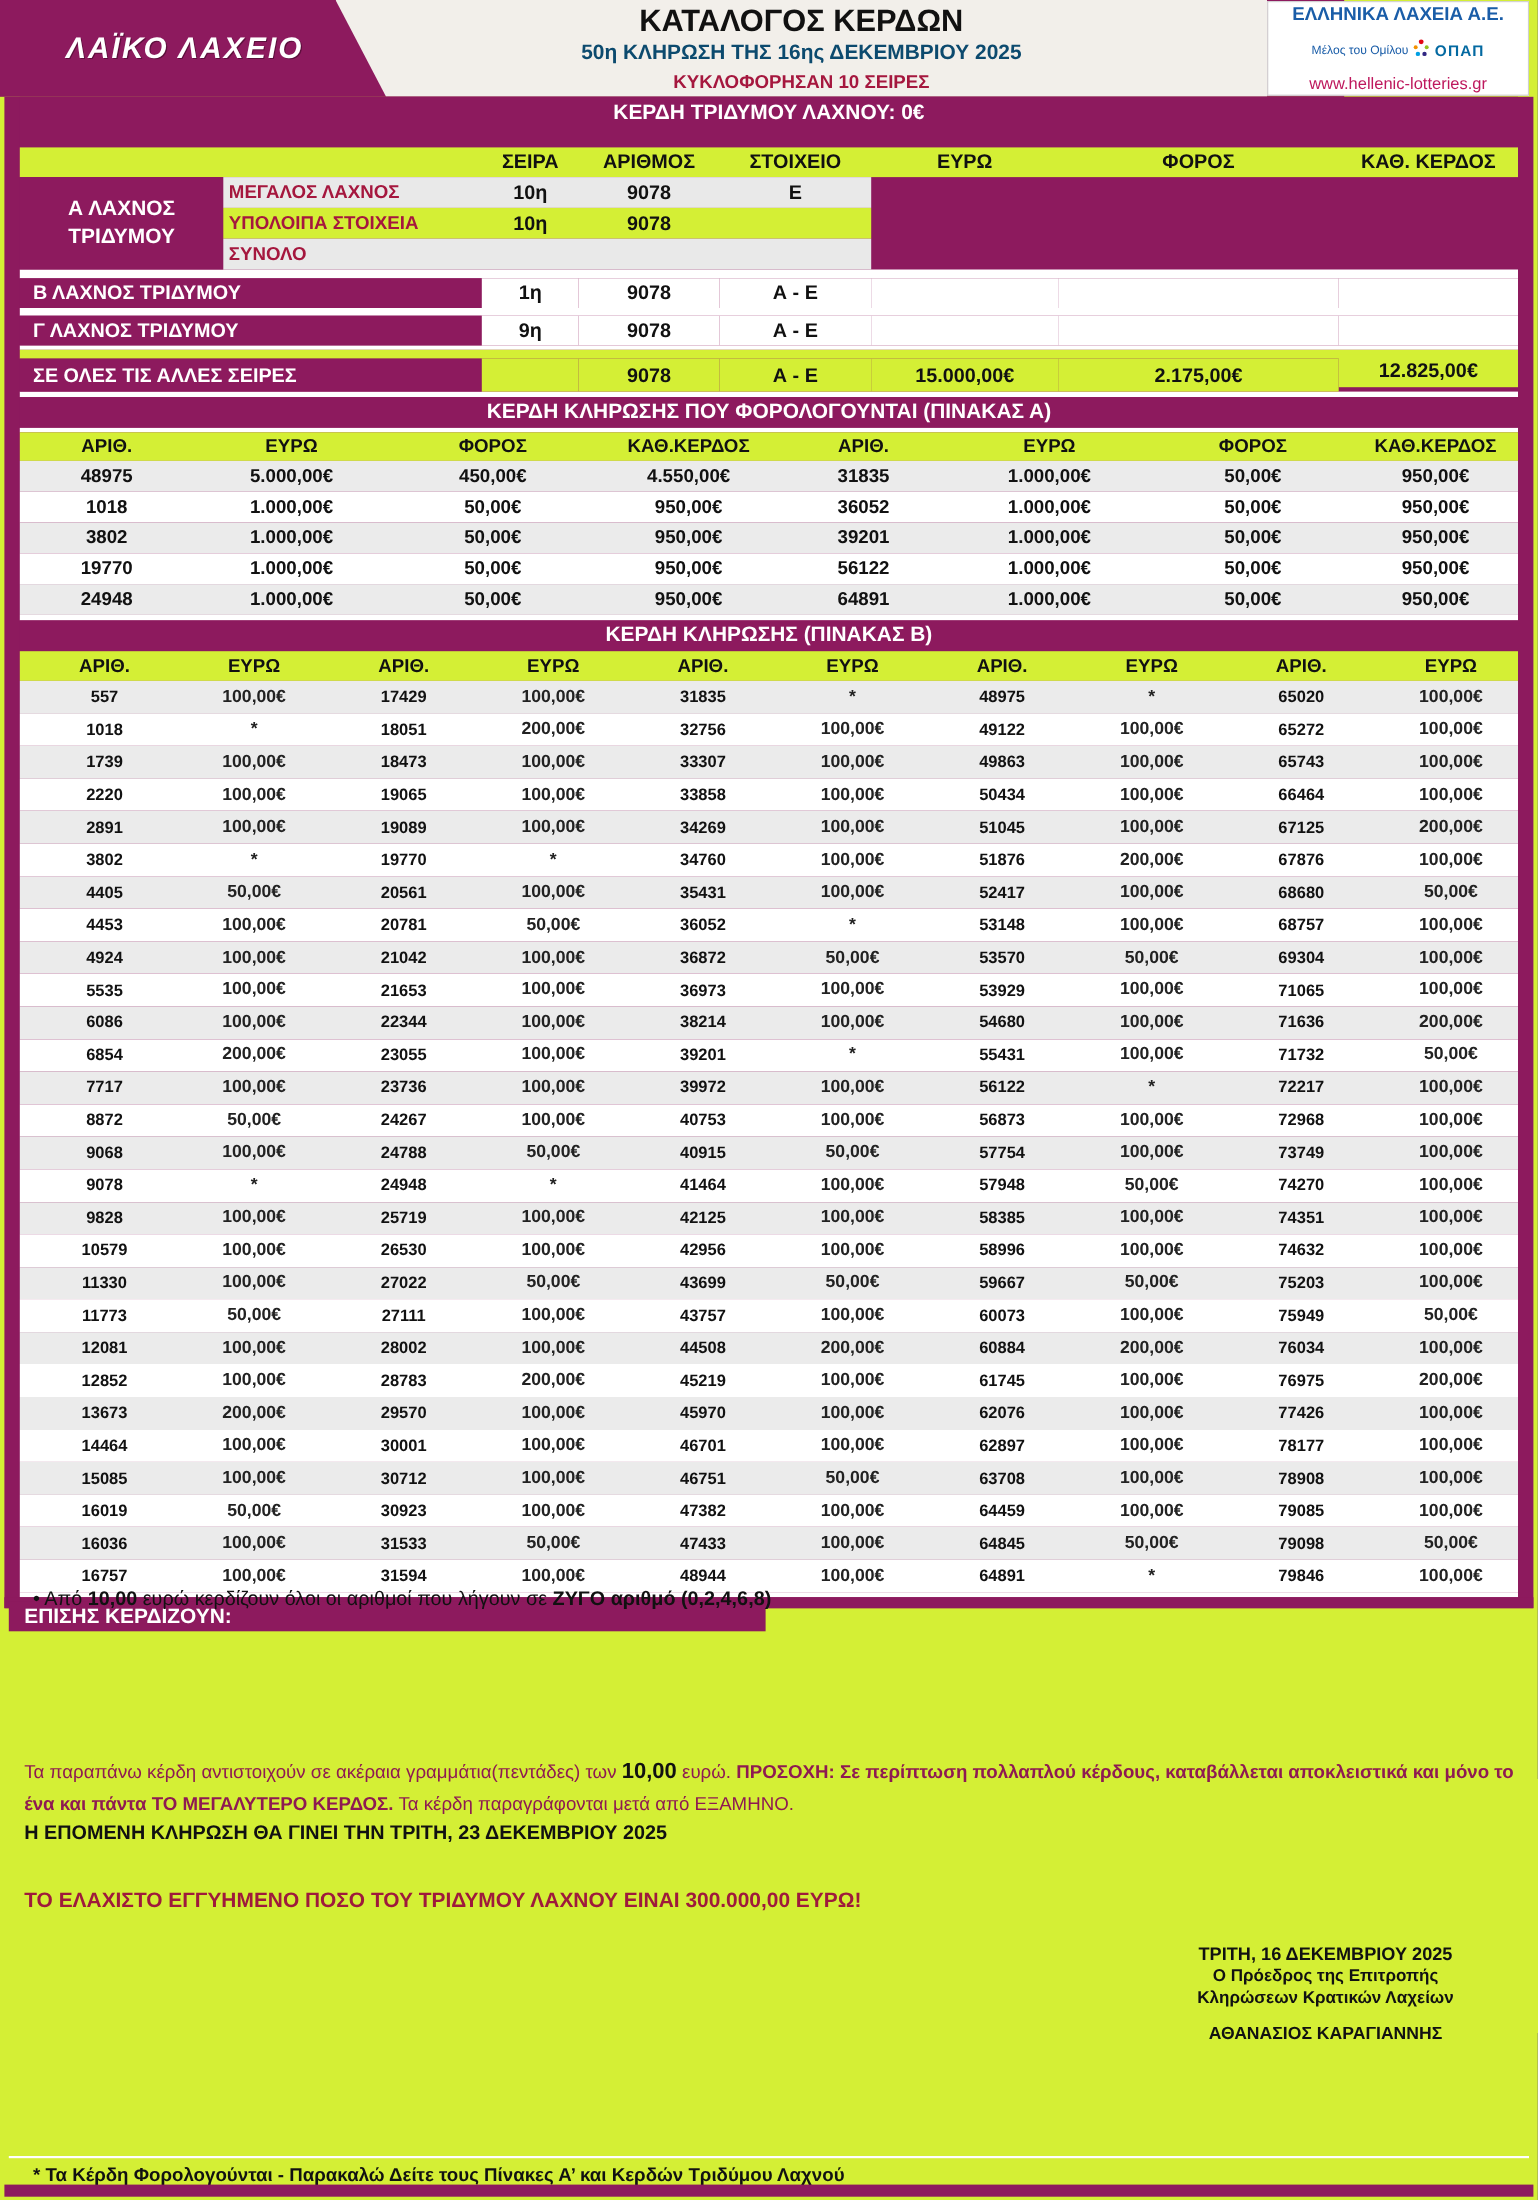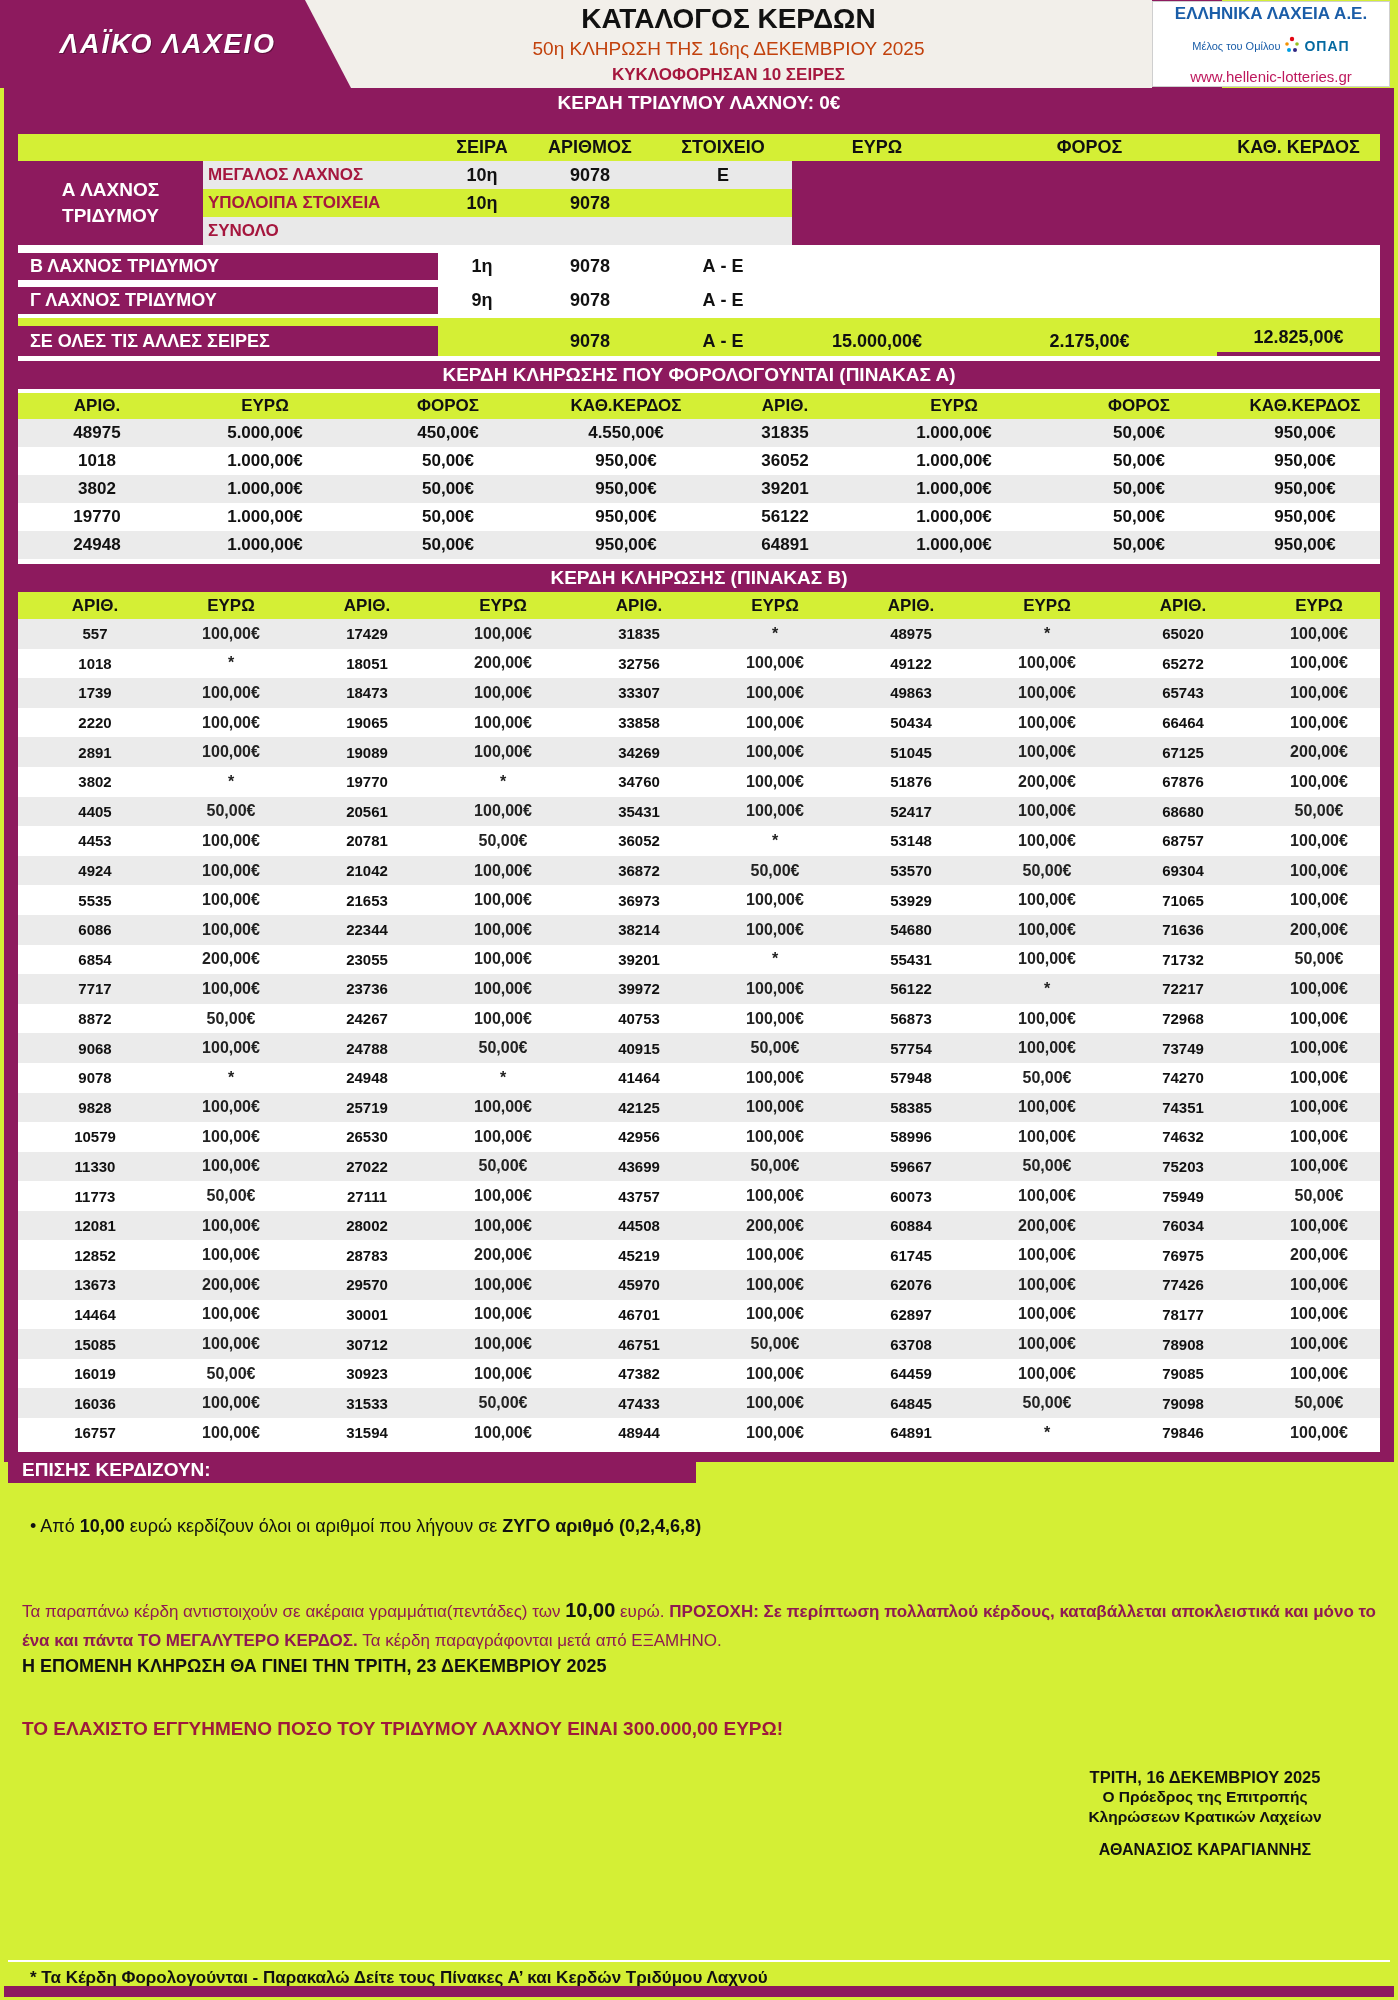--- a/index.html
+++ b/index.html
@@ -7,21 +7,21 @@
   body { font-family:"Liberation Sans", sans-serif; }
   .page { position:relative; width:1398px; height:2000px; background:#D4EF35; overflow:hidden; margin:0 auto; }
 
   
   .hdr { position:absolute; top:0; left:0; width:1222px; height:88px; background:#8D1A5E; }
   .laiko { position:absolute; left:18px; top:0; width:300px; height:88px; display:flex; align-items:center; justify-content:center;
            color:#fff; font-size:27px; font-weight:bold; font-style:italic; letter-spacing:2px; text-shadow:1px 1px 0 #5c0f3c; }
   .hdr-mid { position:absolute; left:305px; top:0; width:847px; height:88px; background:#F2EFEA;
              clip-path:polygon(0 0,100% 0,100% 100%,46px 100%); display:flex; flex-direction:column; align-items:center; justify-content:center; }
   .hdr-title { font-size:28px; font-weight:bold; color:#111; letter-spacing:0; }
-  .hdr-sub1 { font-size:19px; font-weight:normal; color:#c2410c; margin-top:3px; }
+  .hdr-sub1 { font-size:19px; font-weight:bold; color:#0c4a6e; margin-top:3px; }
   .hdr-sub2 { font-size:17px; font-weight:bold; color:#A5173E; margin-top:5px; }
   .hdr-right { position:absolute; left:1152px; top:1px; width:238px; height:86px; background:#fff; border:1px solid #cfcfcf;
                display:flex; flex-direction:column; align-items:center; justify-content:center; gap:12px; }
   .co-name { font-size:17px; font-weight:bold; color:#1A5DA8; }
   .co-member { display:flex; align-items:center; gap:3px; font-size:11px; color:#1A5DA8; }
   .opap-txt { font-size:14px; font-weight:bold; color:#0369a1; letter-spacing:1px; }
   .co-site { font-size:15px; color:#be185d; }
 
   
   .tables { position:absolute; top:88px; left:4px; width:1390px; background:#8D1A5E; padding:0 14px; }
@@ -71,21 +71,21 @@
   .tb-hdr { height:27px; background:#D4EF35; }
   .tb-hdr .cell { font-size:17px; font-weight:bold; color:#111; }
   .tb-row { height:29.6px; }
   .tb-row .num { font-size:15px; font-weight:bold; color:#111; }
   .tb-row .val { font-size:16px; font-weight:bold; color:#222; }
   .hr-purple { height:10px; background:#8D1A5E; margin:0 -14px; }
 
   
   .epishs { position:absolute; top:1456px; left:8px; width:688px; height:27px; background:#8D1A5E;
             color:#fff; font-weight:bold; font-size:19px; line-height:27px; padding-left:14px; }
-  .bullet { position:absolute; top:1516px; left:30px; right:40px; font-size:18px; color:#111; }
+  .bullet { position:absolute; top:1443px; left:30px; right:40px; font-size:18px; color:#111; }
   .bullet b { font-weight:bold; }
   .para { position:absolute; top:1596px; left:22px; right:22px; font-size:17px; line-height:29px;
           color:#8E1A52; text-align:justify; font-weight:500; }
   .para .big { color:#111; font-weight:bold; font-size:20px; }
   .para .bold { font-weight:bold; }
   .next-draw { position:absolute; top:1656px; left:22px; font-size:18px; font-weight:bold; color:#111; }
   .min-guar { position:absolute; top:1718px; left:22px; font-size:19px; font-weight:bold; color:#9E1A3C; }
   .signature { position:absolute; top:1768px; left:1040px; width:330px; text-align:center; color:#111; }
   .sig-date { font-size:16.5px; font-weight:bold; }
   .sig-role { font-size:15.5px; font-weight:bold; line-height:20px; }

